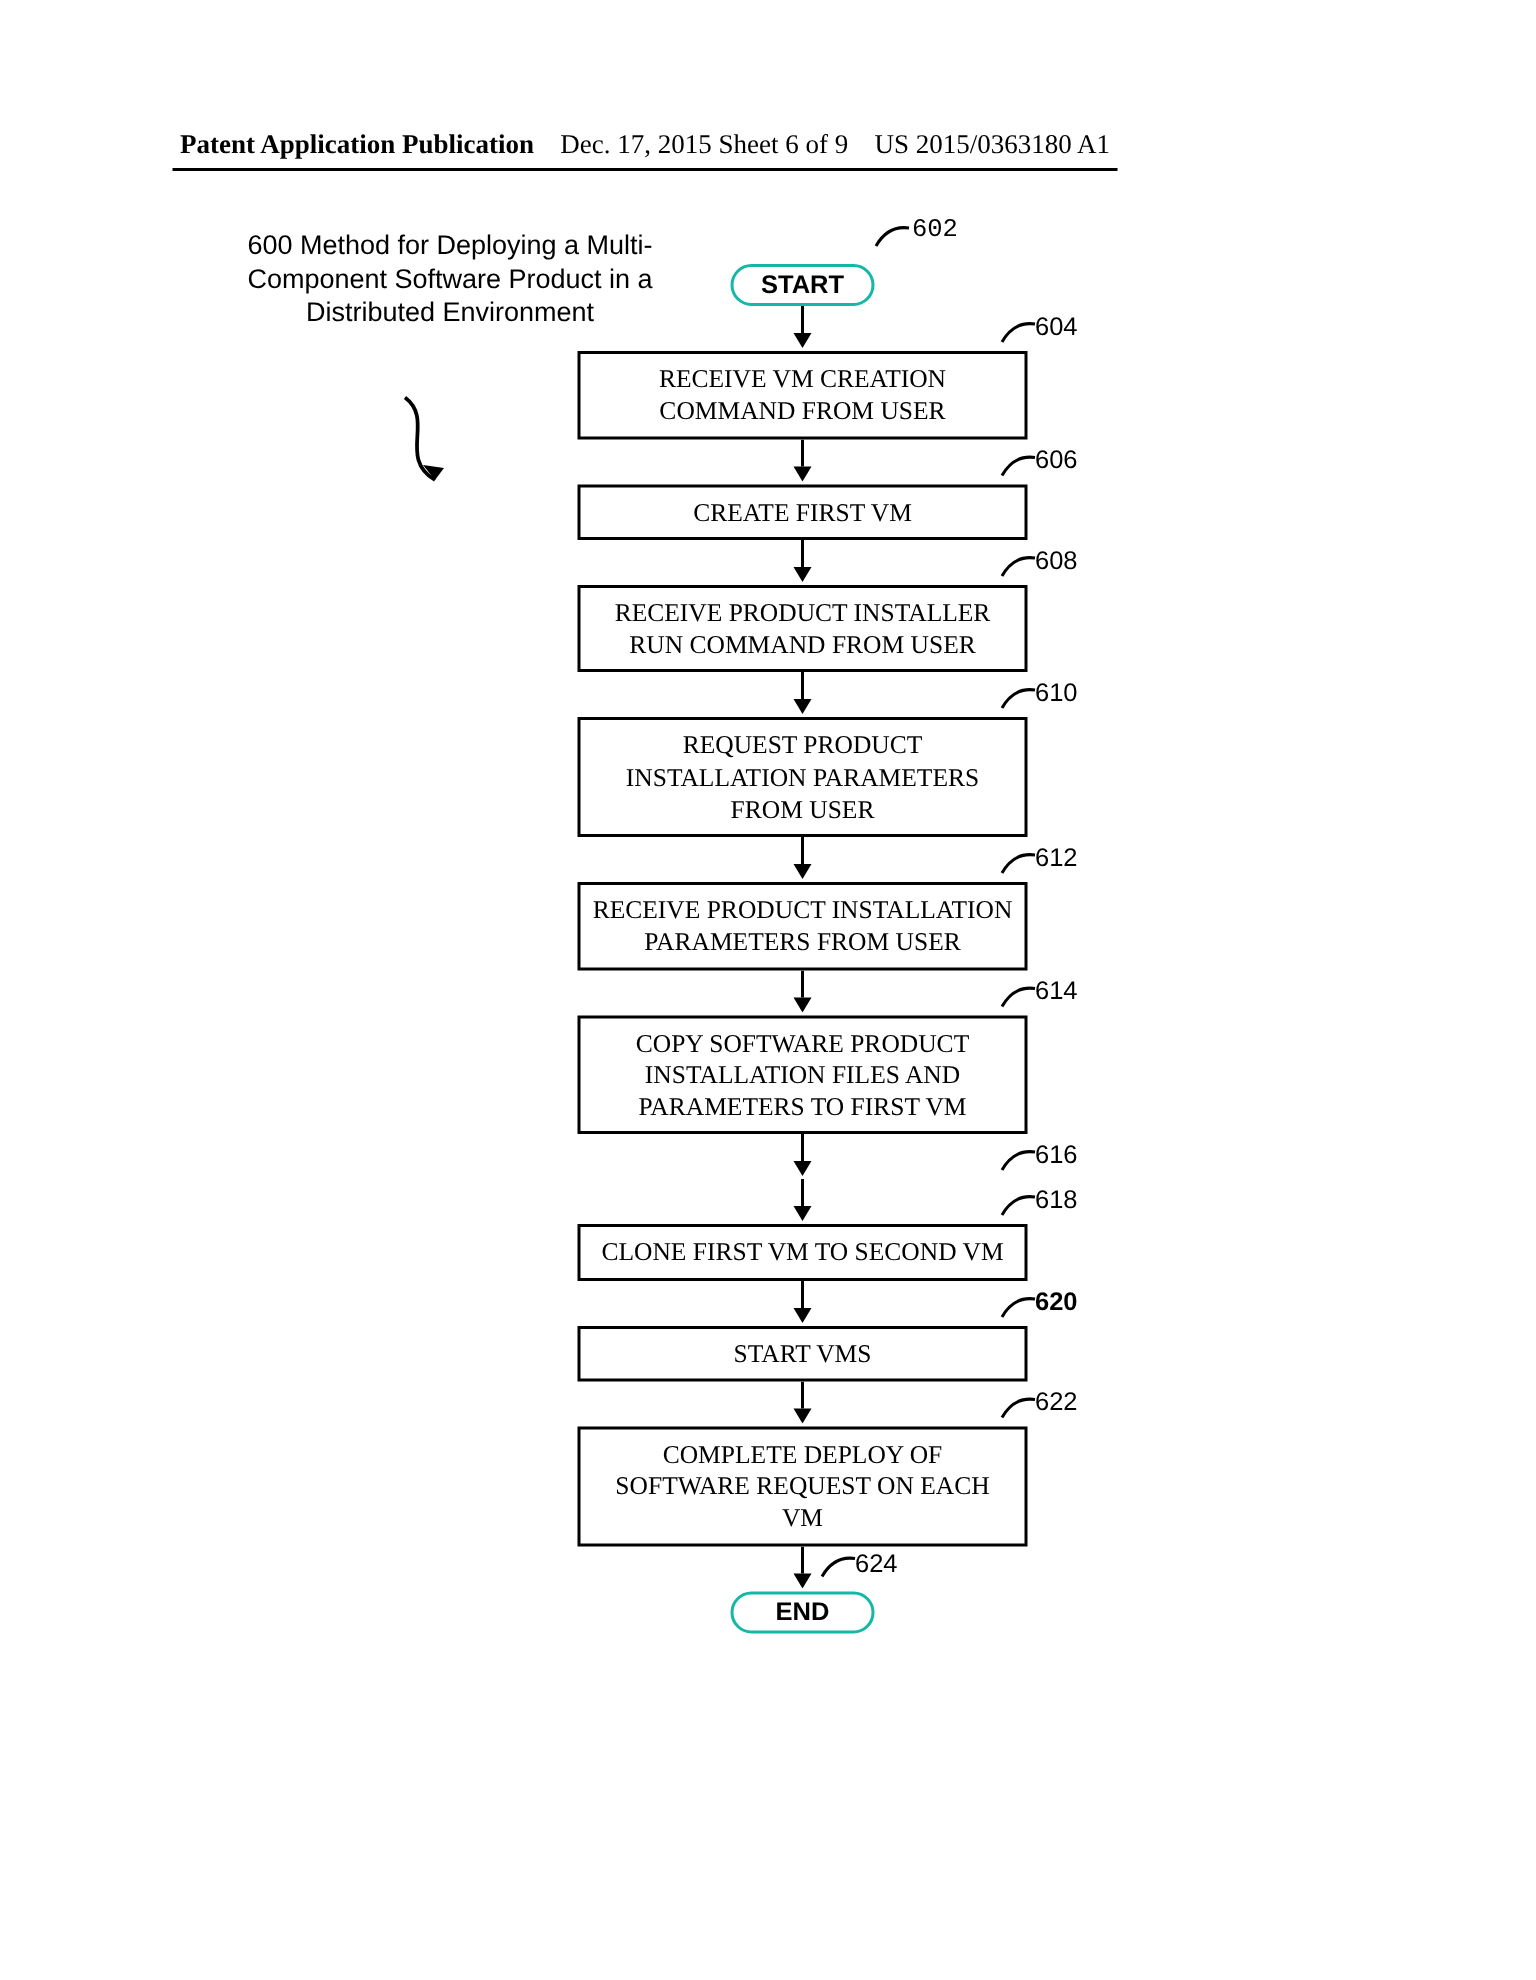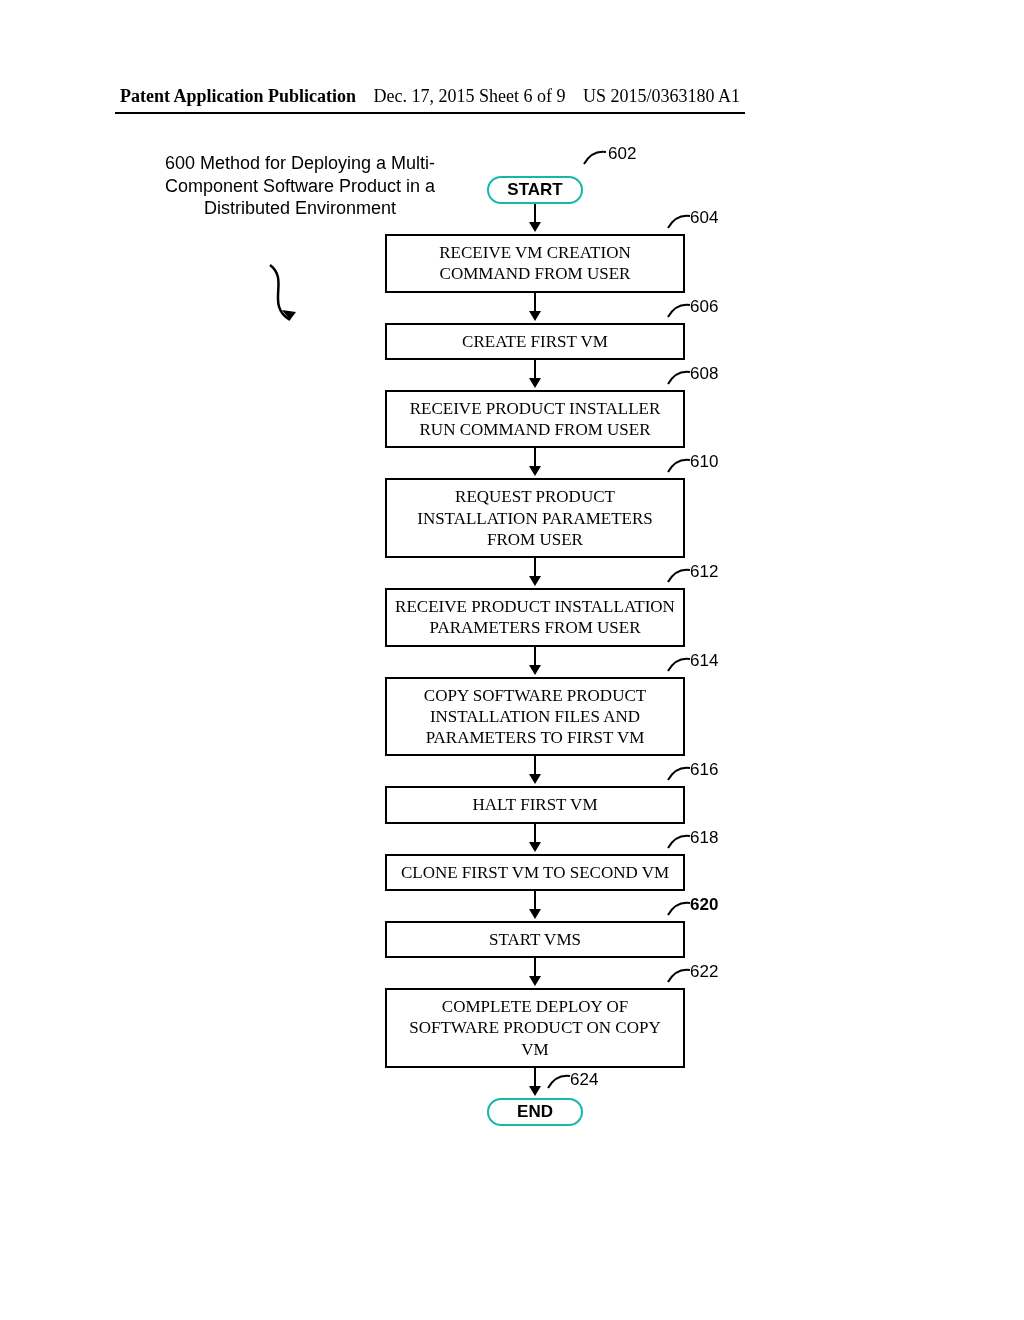--- a/index.html
+++ b/index.html
@@ -35,21 +35,21 @@
   <svg class="squiggle" width="60" height="80">
     <path d="M10 5 C 30 20, 5 45, 30 60" stroke="#000" stroke-width="2.5" fill="none"></path>
     <polygon points="30,60 22,50 36,52" fill="#000"></polygon>
   </svg>
 
   <div class="chart" id="chart">
       <div style="position: relative; height: 0px;">
         <span class="tick" style="left: 212px; top: -28px;"><svg width="26" height="18">
             <path d="M2 16 Q 10 2 24 4" stroke="#000" stroke-width="2" fill="none"></path>
           </svg></span>
-        <span class="ref" style="left: 238px; top: -32px;">602</span>
+        <span class="ref" style="left: 238px; top: -32px; font-family: Liberation Mono, monospace;">602</span>
       </div>
       <div class="term">START</div>
       <div class="arrow-wrap">
         <svg class="arrow" width="20" height="28">
           <line x1="10" y1="0" x2="10" y2="18" stroke="#000" stroke-width="2"></line>
           <polygon points="10,28 4,18 16,18" fill="#000"></polygon>
         </svg>
         <span class="tick" style="left: 296px; top: 8px;"><svg width="26" height="18">
             <path d="M2 16 Q 10 2 24 4" stroke="#000" stroke-width="2" fill="none"></path>
           </svg></span>
@@ -114,21 +114,20 @@
       <div class="arrow-wrap">
         <svg class="arrow" width="20" height="28">
           <line x1="10" y1="0" x2="10" y2="18" stroke="#000" stroke-width="2"></line>
           <polygon points="10,28 4,18 16,18" fill="#000"></polygon>
         </svg>
         <span class="tick" style="left: 296px; top: 8px;"><svg width="26" height="18">
             <path d="M2 16 Q 10 2 24 4" stroke="#000" stroke-width="2" fill="none"></path>
           </svg></span>
         <span class="ref" style="left: 320px; top: 4px;">616</span>
       </div>
-      <div class="box">HALT FIRST VM</div>
       <div class="arrow-wrap">
         <svg class="arrow" width="20" height="28">
           <line x1="10" y1="0" x2="10" y2="18" stroke="#000" stroke-width="2"></line>
           <polygon points="10,28 4,18 16,18" fill="#000"></polygon>
         </svg>
         <span class="tick" style="left: 296px; top: 8px;"><svg width="26" height="18">
             <path d="M2 16 Q 10 2 24 4" stroke="#000" stroke-width="2" fill="none"></path>
           </svg></span>
         <span class="ref" style="left: 320px; top: 4px;">618</span>
       </div>
@@ -147,21 +146,21 @@
       <div class="arrow-wrap">
         <svg class="arrow" width="20" height="28">
           <line x1="10" y1="0" x2="10" y2="18" stroke="#000" stroke-width="2"></line>
           <polygon points="10,28 4,18 16,18" fill="#000"></polygon>
         </svg>
         <span class="tick" style="left: 296px; top: 8px;"><svg width="26" height="18">
             <path d="M2 16 Q 10 2 24 4" stroke="#000" stroke-width="2" fill="none"></path>
           </svg></span>
         <span class="ref" style="left: 320px; top: 4px;">622</span>
       </div>
-      <div class="box">COMPLETE DEPLOY OF SOFTWARE PRODUCT ON COPY  VM</div>
+      <div class="box">COMPLETE DEPLOY OF SOFTWARE REQUEST ON EACH  VM</div>
       <div class="arrow-wrap">
         <svg class="arrow" width="20" height="28">
           <line x1="10" y1="0" x2="10" y2="18" stroke="#000" stroke-width="2"></line>
           <polygon points="10,28 4,18 16,18" fill="#000"></polygon>
         </svg>
         <span class="tick" style="left: 176px; top: 4px;"><svg width="26" height="18">
             <path d="M2 16 Q 10 2 24 4" stroke="#000" stroke-width="2" fill="none"></path>
           </svg></span>
         <span class="ref" style="left: 200px; top: 2px;">624</span>
       </div>

